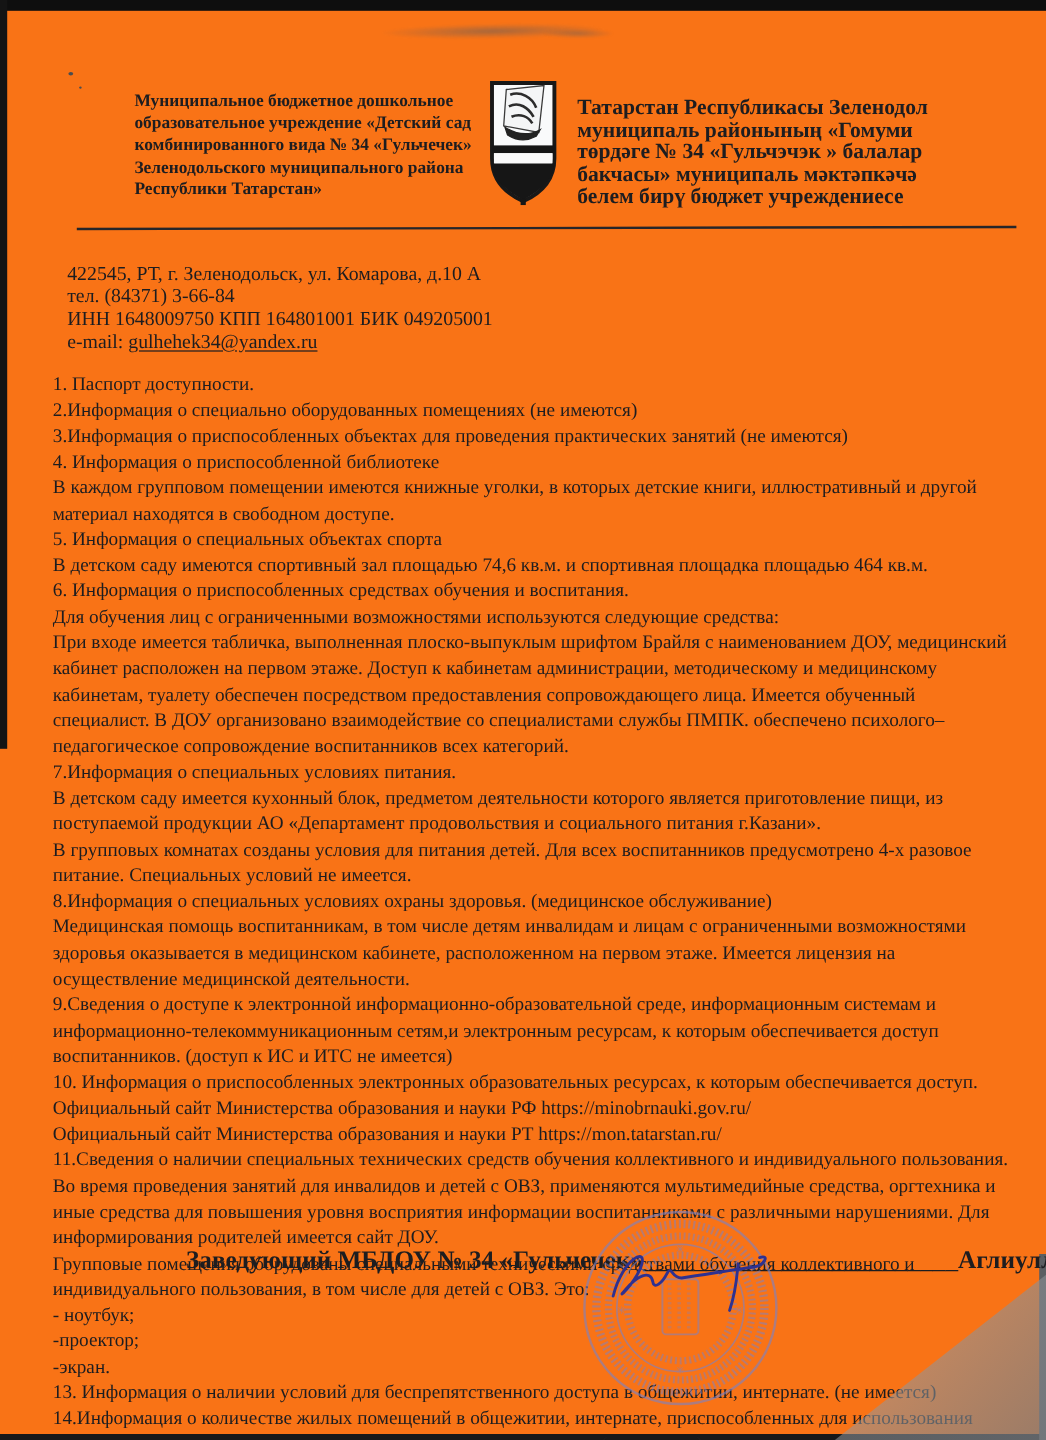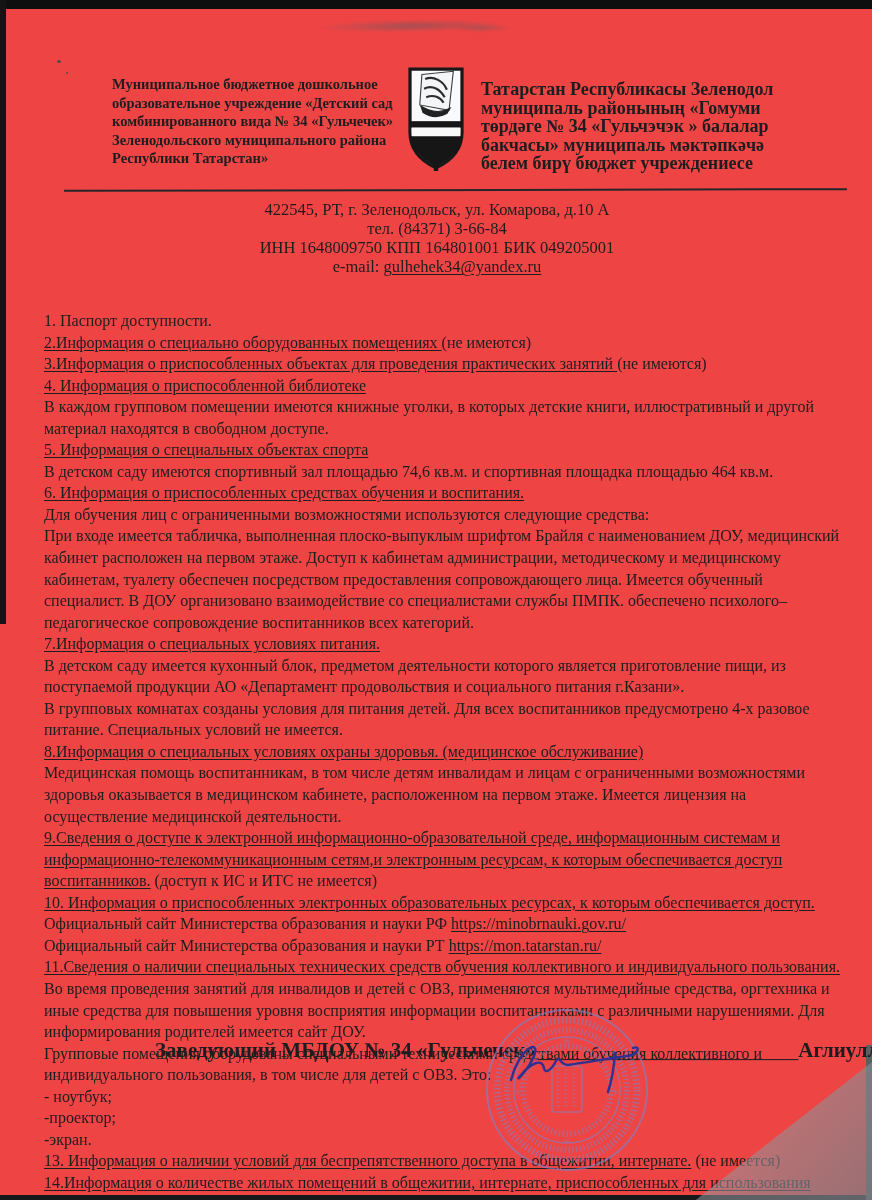--- a/index.html
+++ b/index.html
@@ -1,18 +1,18 @@
 <!DOCTYPE html>
 <html><head>
 <meta charset="utf-8">
 <style>
   html,body{margin:0;padding:0;background:#3a3a3a;}
   .page{
     position:relative;width:872px;height:1200px;margin:0 auto;
-    background:#ef4444;overflow:hidden;
+    background:#f97316;overflow:hidden;
     font-family:"Liberation Serif","DejaVu Serif",serif;color:#1d1d20;
   }
   
   .edge-top{position:absolute;top:0;left:0;width:100%;height:9px;background:#0e0e0e;}
   .edge-left{position:absolute;top:0;left:0;width:6px;height:52%;background:#141414;}
   .edge-bottom{position:absolute;bottom:0;left:0;width:100%;height:5px;background:#16181a;}
   .edge-right{position:absolute;right:0;top:1045px;bottom:0;width:6px;background:#5b5e62;}
   .smudge{position:absolute;left:318px;top:20px;width:185px;height:12px;
     background:radial-gradient(ellipse at 50% 50%,rgba(85,90,96,.5),rgba(85,90,96,0) 72%);
     filter:blur(1px);transform:rotate(-1deg);}
@@ -23,28 +23,28 @@
     background:linear-gradient(132deg,rgba(130,134,139,0) 42%,rgba(148,152,157,.55) 50%,rgba(122,126,131,.75) 100%);
     clip-path:polygon(100% 8%,18% 100%,100% 100%);}
   
   .org-left{position:absolute;left:112px;top:75px;width:292px;
     font-weight:bold;font-size:14.5px;line-height:18.6px;}
   .org-right{position:absolute;left:481px;top:80px;width:302px;
     font-weight:bold;font-size:18px;line-height:18.6px;}
   .emblem{position:absolute;left:399px;top:67px;}
   .separator{position:absolute;left:64px;top:189px;width:783px;height:2px;background:#26262a;transform:rotate(-.12deg);}
   
-  .contacts{position:absolute;left:56px;top:200px;width:762px;text-align:center;
+  .contacts{position:absolute;left:56px;top:218px;width:762px;
     font-size:16.5px;line-height:19px;}
   .contacts .u{text-decoration:underline;}
   
   .doc-body{position:absolute;left:44px;top:310px;width:800px;
     font-size:16px;line-height:21.55px;}
   .doc-body p{margin:0;}
-  .u{text-decoration:underline;text-underline-offset:2px;}
+  .u{text-underline-offset:2px;}
   
   .footer{position:absolute;left:155px;top:1038px;width:680px;
     font-size:21px;white-space:nowrap;}
   .footer .bold{font-weight:bold;}
   .stamp{position:absolute;left:480px;top:1003px;opacity:.62;}
   .signature{position:absolute;left:497px;top:1028px;}
 </style>
 </head>
 <body>
 

